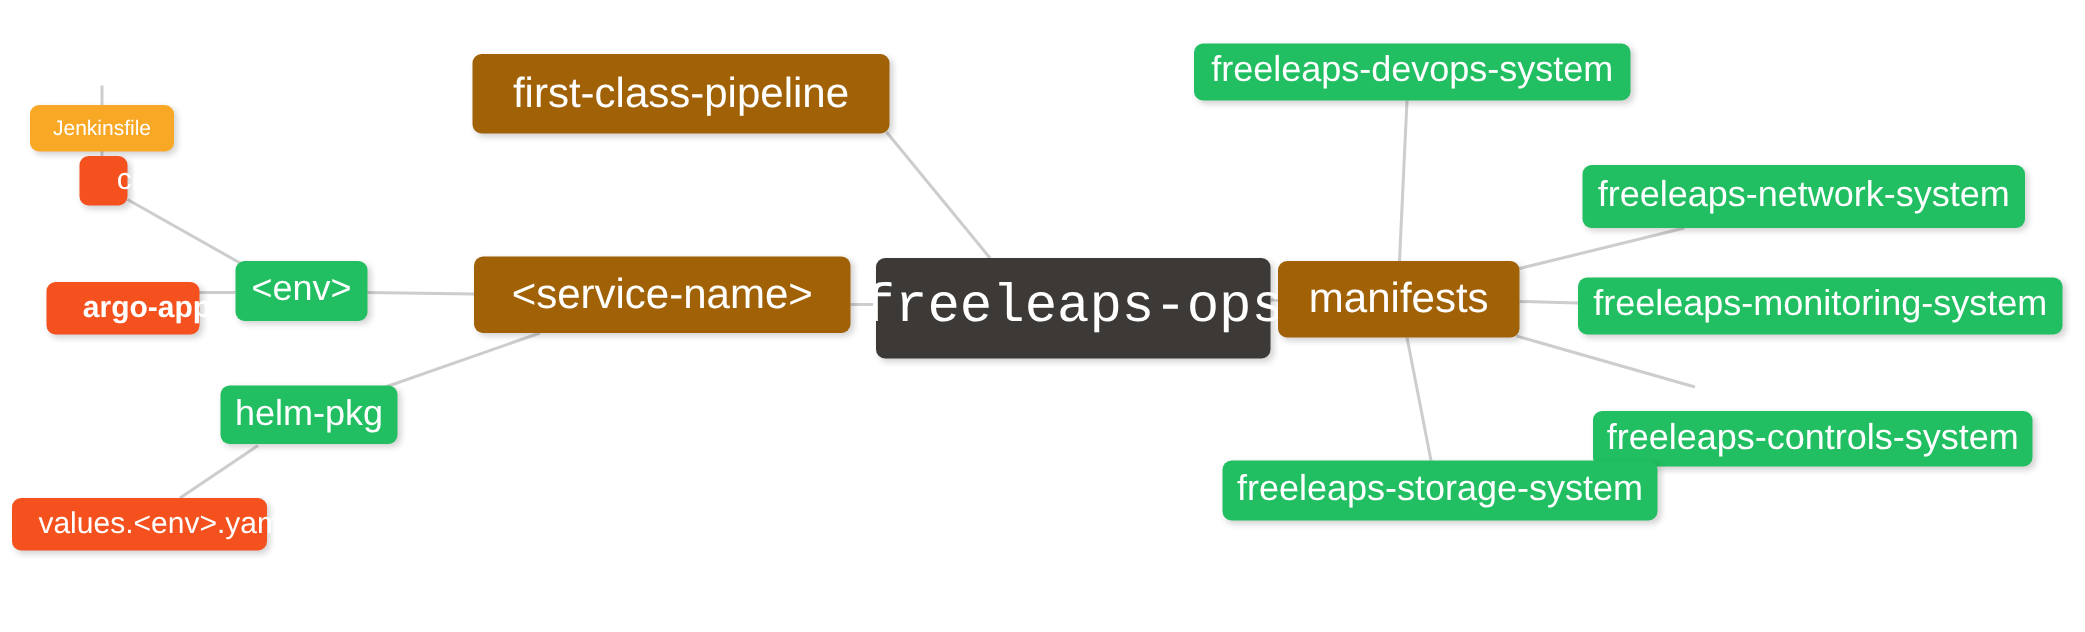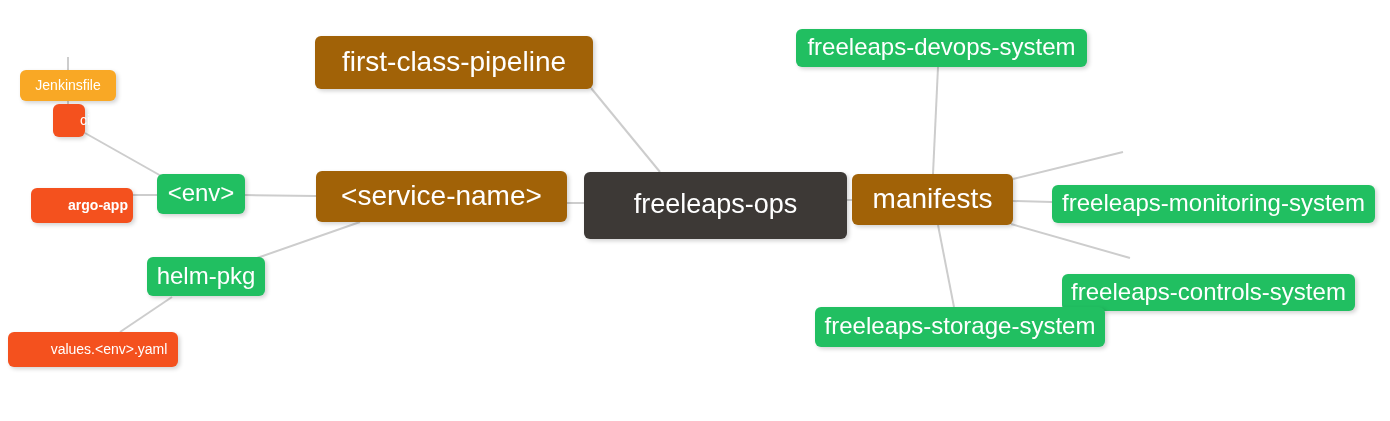--- a/index.html
+++ b/index.html
@@ -26,24 +26,24 @@
     box-sizing:border-box;
     cursor:pointer;
     line-height:1;
     padding-bottom:2px;
   }
   .c-dark  {background:#3d3936;}
   .c-blue  {background:#a16207;}
   .c-green {background:#21bf61;}
   .c-red   {background:#f4511e;}
   .c-orange{background:#f9a825;}
-  .f-root{font-size:27px;}
+  .f-root{font-size:36px;font-family:Liberation Mono, monospace;}
   .f-l1{font-size:28px;}
   .f-l2{font-size:24px;}
-  .f-l3{font-size:14px;padding-left:32px;}
+  .f-l3{font-size:20px;padding-left:32px;}
   .f-l4{font-size:14px;}
 </style>
 </head>
 <body>
 
 <div class="stage">
 
   <svg class="edges" width="1390" height="421" aria-hidden="true">
     <line x1="68" y1="57" x2="68" y2="104"></line>
     <line x1="85" y1="133" x2="163" y2="177"></line>
@@ -65,17 +65,18 @@
   <div class="node c-red    f-l3" style="left:53px;  top:104px; width:31px;  height:33px;">ci</div>
   <div class="node c-red    f-l3" style="left:31px;  top:188px; width:102px;  height:35px;font-weight:bold;">argo-app</div>
   <div class="node c-green  f-l2" style="left:157px; top:174px; width:88px;  height:40px;">&lt;env&gt;</div>
   <div class="node c-green  f-l2" style="left:147px; top:257px; width:118px; height:39px;">helm-pkg</div>
   <div class="node c-red    f-l3" style="left:8px;   top:332px; width:170px; height:35px;">values.&lt;env&gt;.yaml</div>
   <div class="node c-blue   f-l1" style="left:315px; top:36px;  width:278px; height:53px;">first-class-pipeline</div>
   <div class="node c-blue   f-l1" style="left:316px; top:171px; width:251px; height:51px;">&lt;service-name&gt;</div>
   <div class="node c-dark   f-root" style="left:584px; top:172px; width:263px; height:67px;">freeleaps-ops</div>
   <div class="node c-blue   f-l1" style="left:852px; top:174px; width:161px; height:51px;text-align:right;">manifests</div>
   <div class="node c-green  f-l2" style="left:796px; top:29px;  width:291px; height:38px;">freeleaps-devops-system</div>
+  <div class="node c-green  f-l2" style="left:1055px;top:110px; width:295px; height:42px;">freeleaps-network-system</div>
   <div class="node c-green  f-l2" style="left:1052px;top:185px; width:323px; height:38px;text-align:right;">freeleaps-monitoring-system</div>
   <div class="node c-green  f-l2" style="left:1062px;top:274px; width:293px; height:37px;">freeleaps-controls-system</div>
   <div class="node c-green  f-l2" style="left:815px; top:307px; width:290px; height:40px;">freeleaps-storage-system</div>
 
 </div>
 
 </body></html>

